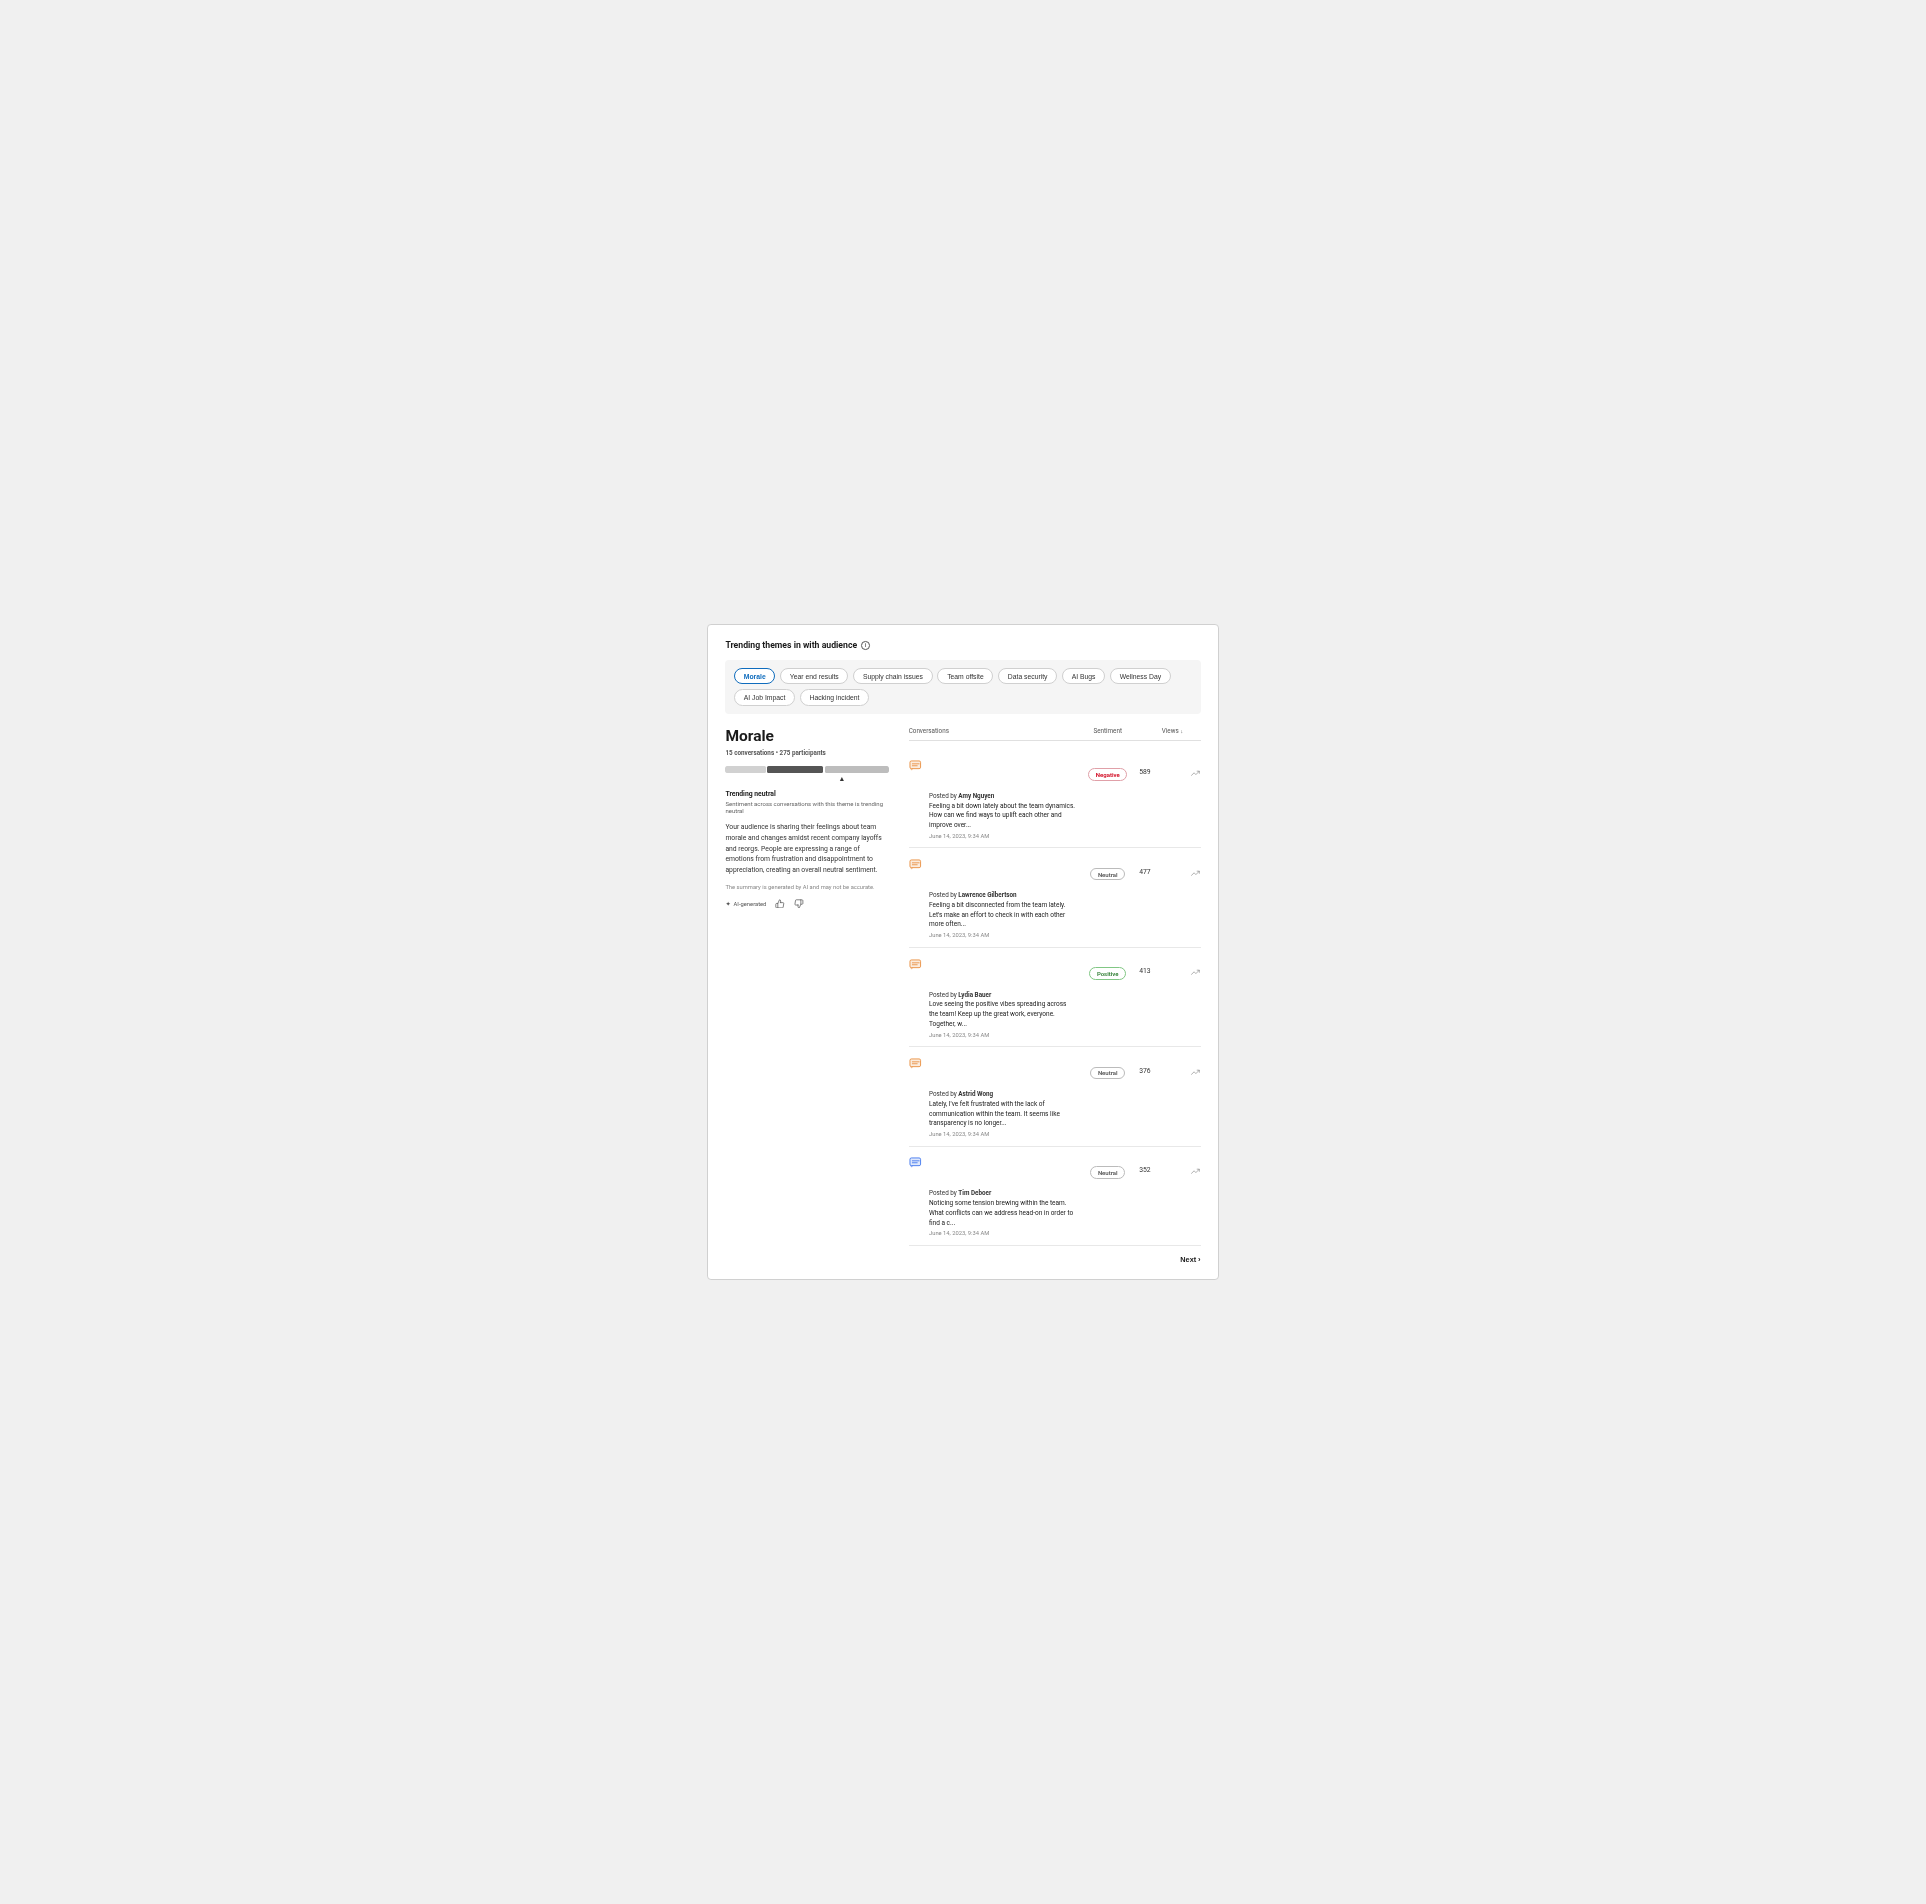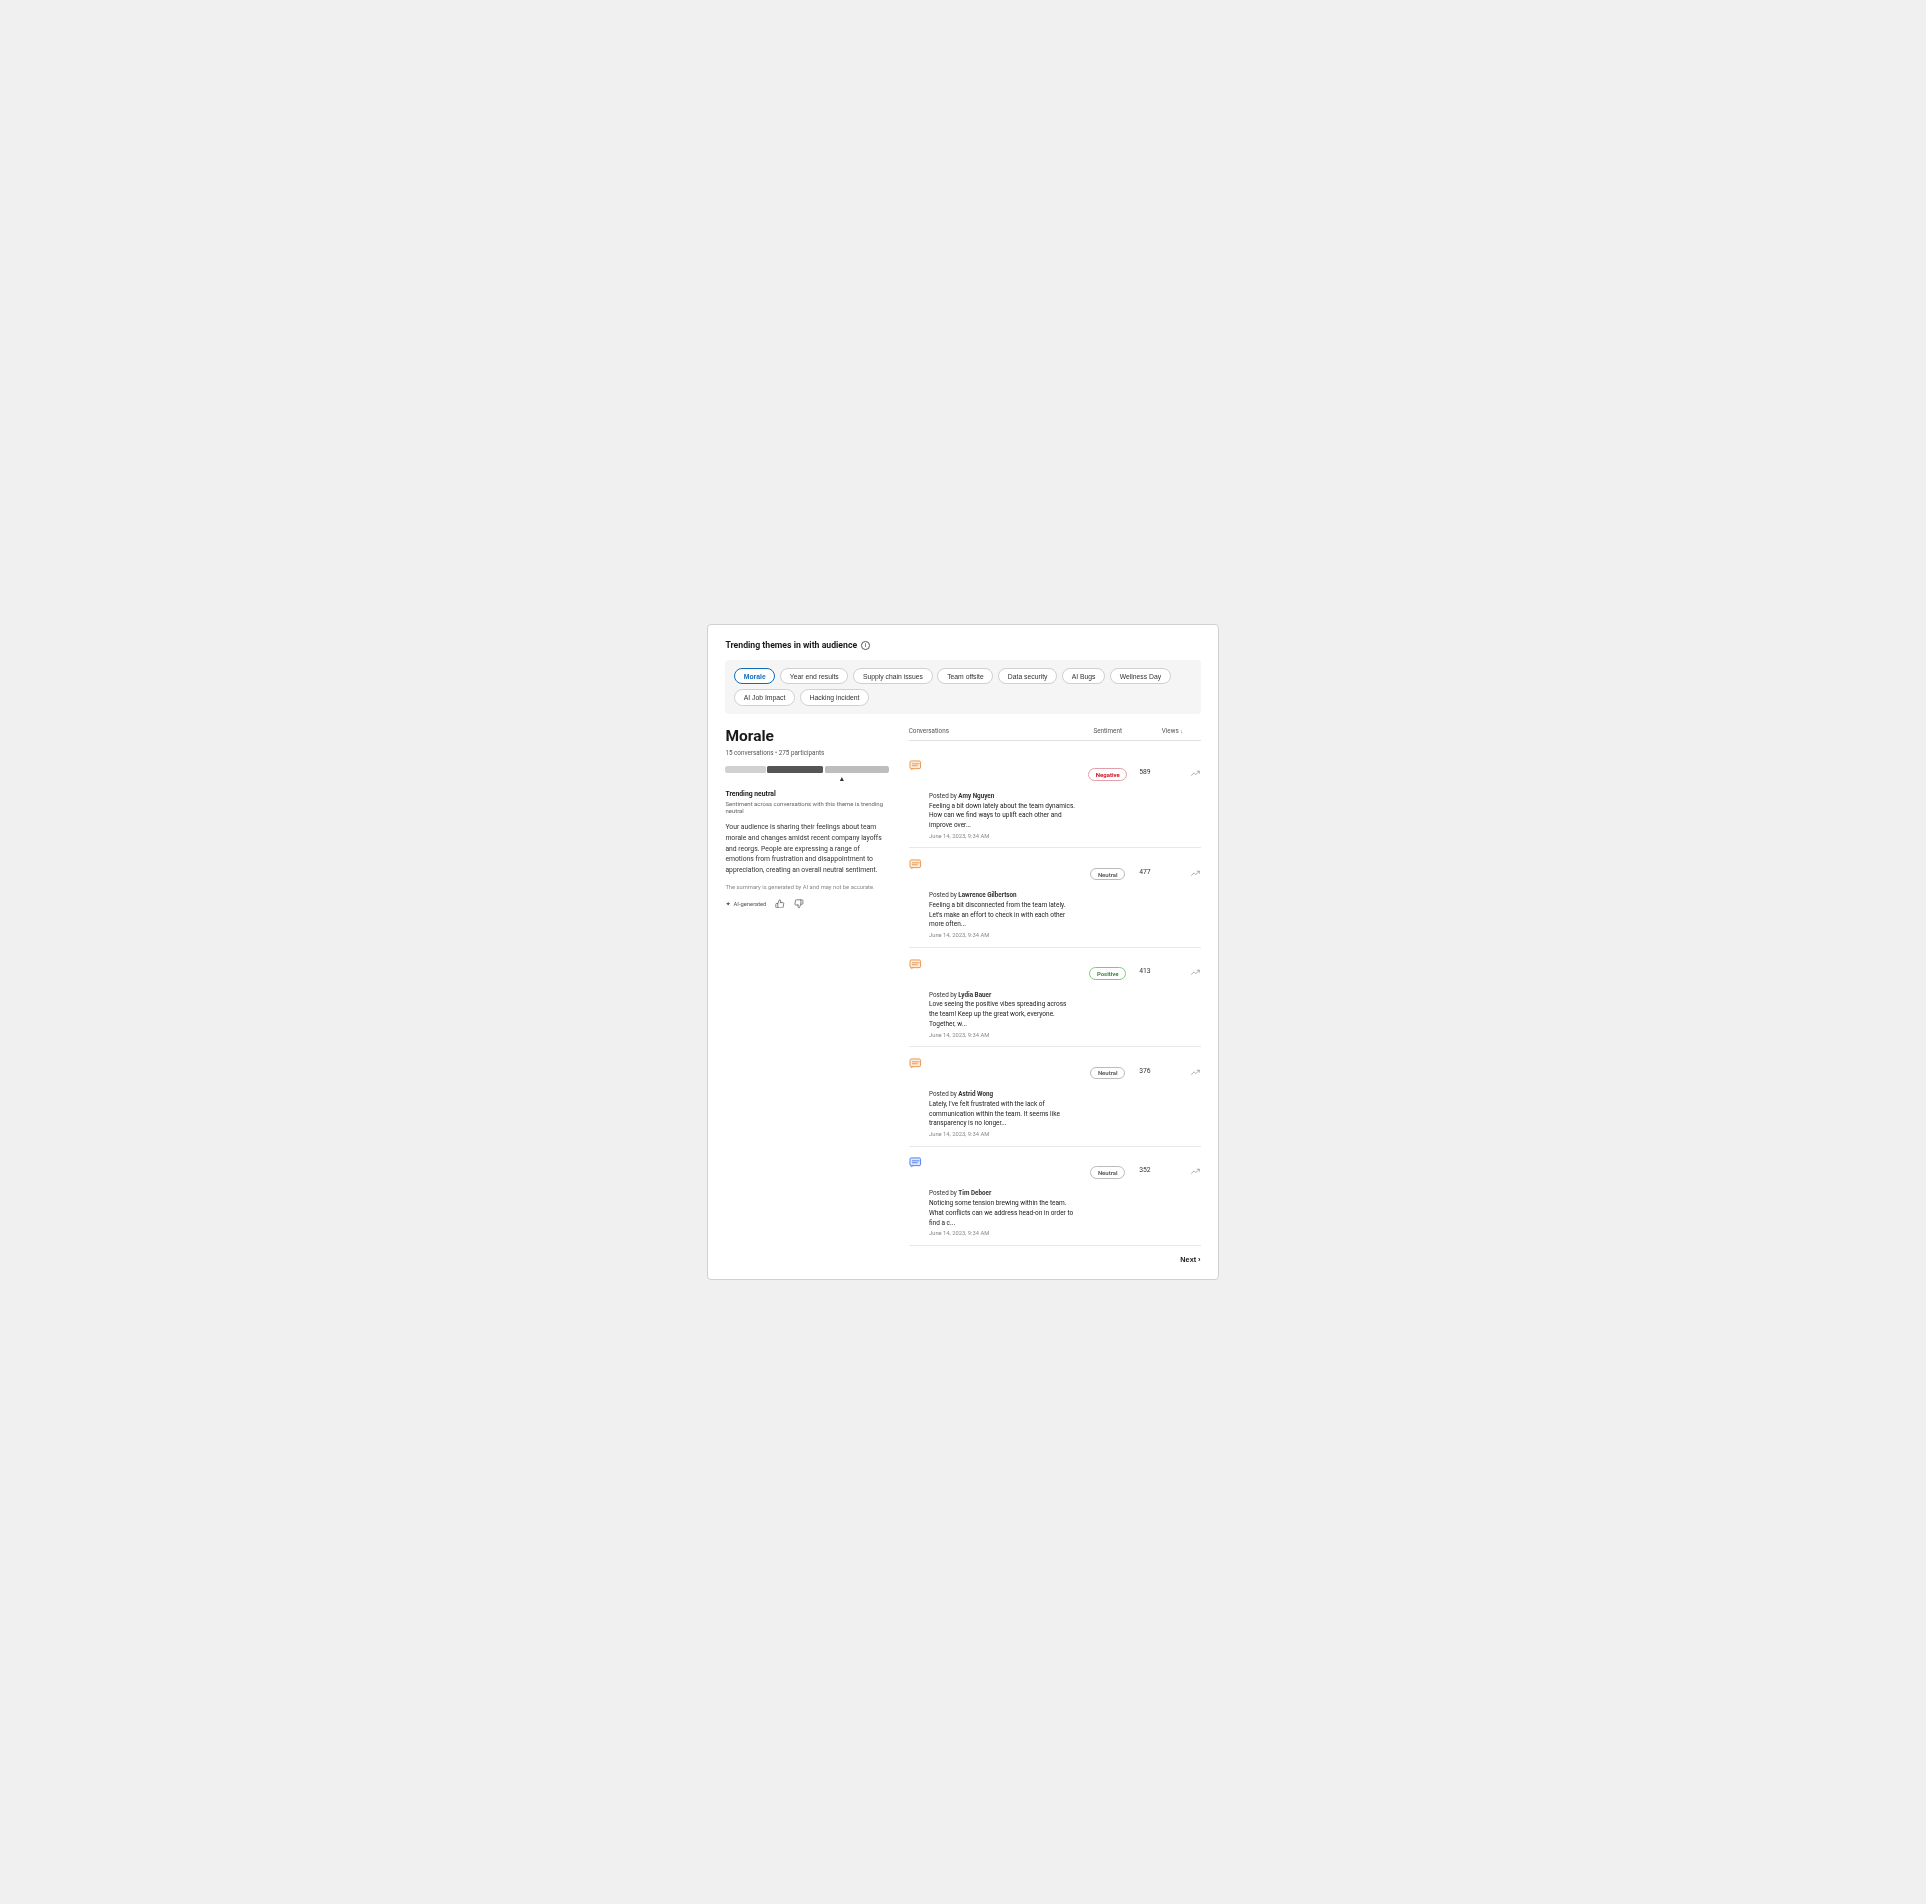--- a/index.html
+++ b/index.html
@@ -129,20 +129,21 @@
       color: #1a1a1a;
       margin-bottom: 3.9px;
     }
     .theme-meta {
       font-size: 6.3px;
       color: #555;
       margin-bottom: 8.7px;
     }
     .theme-meta span {
       color: #555;
+      font-weight: bold;
     }
     .sentiment-bar-container {
       margin-bottom: 6.8px;
     }
     .sentiment-bar {
       display: flex;
       height: 6.8px;
       border-radius: 1.9px;
       overflow: hidden;
       gap: 1.5px;

